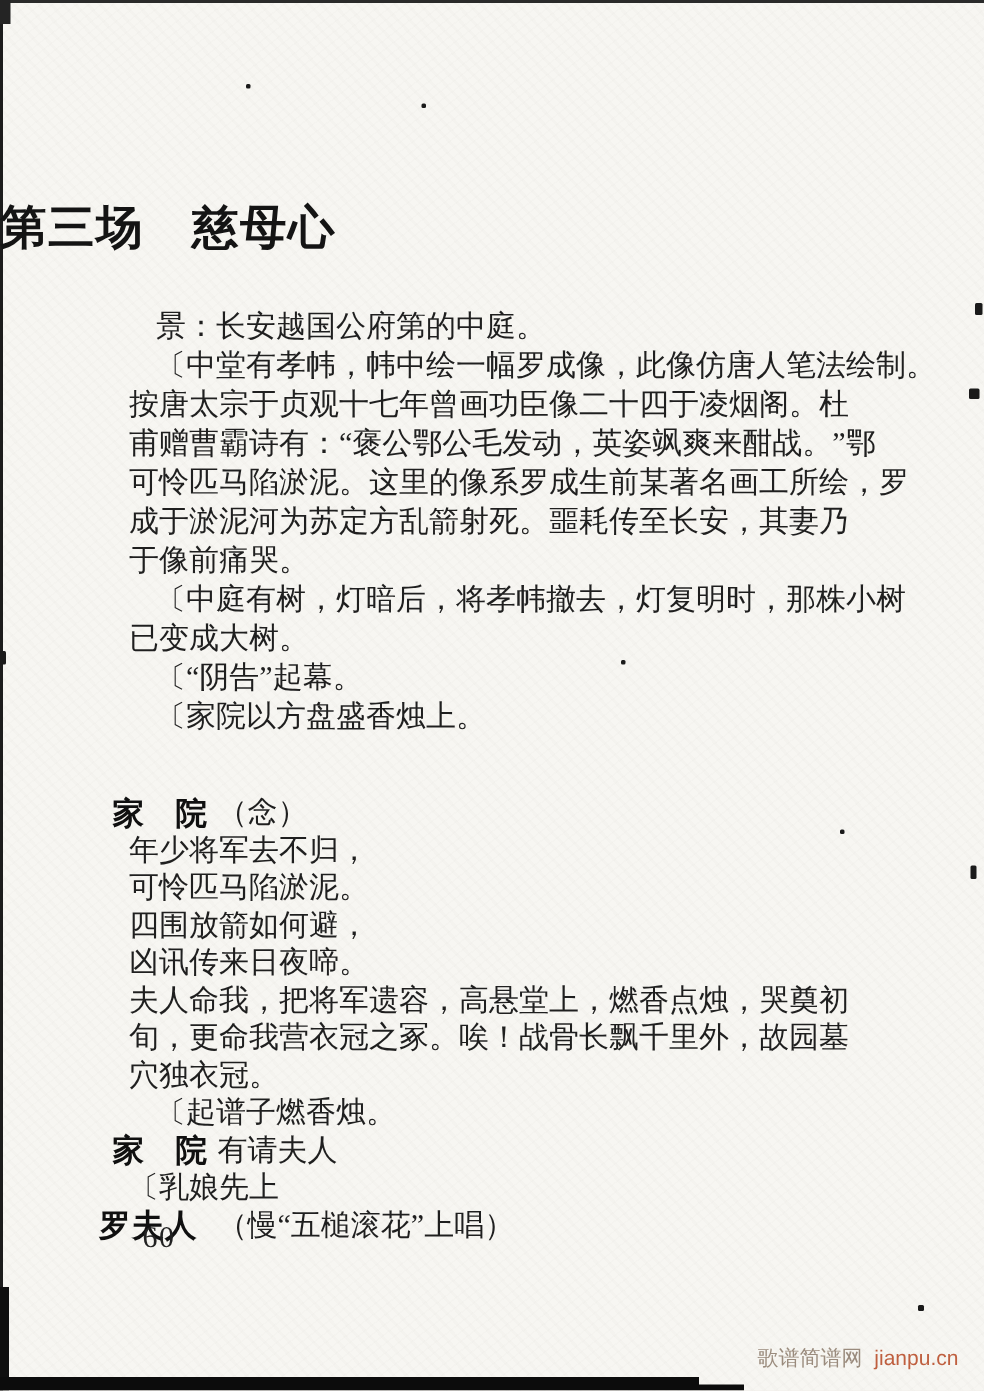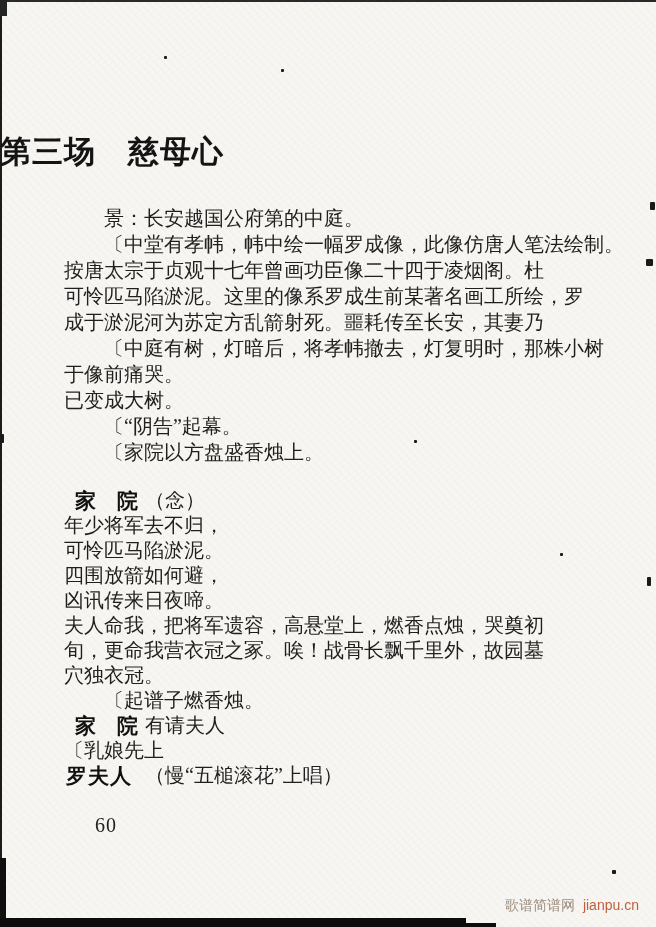--- a/index.html
+++ b/index.html
@@ -35,24 +35,24 @@
     font-size:31px;line-height:36px;
     letter-spacing:1px;
     color:#141414;
   }
   .stage-block{
     position:absolute;left:0;top:205px;width:656px;
     font-size:20px;line-height:26px;
   }
   .stage-block .ln{height:26px;white-space:nowrap;}
   .ind-a{padding-left:104px;}
-  .ind-b{padding-left:64px;}
+  .ind-b{padding-left:86px;}
 
   .dialogue-block{
-    position:absolute;left:0;top:488px;width:656px;
+    position:absolute;left:0;top:530px;width:656px;
     font-size:20px;line-height:25px;
   }
   .dialogue-block .ln{height:25px;white-space:nowrap;}
   .row{position:relative;height:25px;white-space:nowrap;}
   .row .txt{padding-left:145px;display:block;}
   .speaker{
     position:absolute;left:75px;top:0;
     font-family:"Liberation Sans", sans-serif;
     font-weight:bold;font-size:21px;color:#101010;
     letter-spacing:0;
@@ -92,24 +92,25 @@
   <div class="speck" style="left:0px;top:434px;width:4px;height:9px;"></div>
   <div class="speck" style="left:414px;top:440px;width:3px;height:3px;"></div>
   <div class="speck" style="left:560px;top:553px;width:3px;height:3px;"></div>
 
   <div class="title">第三场　慈母心</div>
 
   <div class="stage-block">
     <div class="ln ind-a">景：长安越国公府第的中庭。</div>
     <div class="ln ind-a">〔中堂有孝帏，帏中绘一幅罗成像，此像仿唐人笔法绘制。</div>
     <div class="ln ind-b">按唐太宗于贞观十七年曾画功臣像二十四于凌烟阁。杜</div>
+    <div class="ln ind-b">甫赠曹霸诗有：“褒公鄂公毛发动，英姿飒爽来酣战。”鄂</div>
     <div class="ln ind-b">可怜匹马陷淤泥。这里的像系罗成生前某著名画工所绘，罗</div>
     <div class="ln ind-b">成于淤泥河为苏定方乱箭射死。噩耗传至长安，其妻乃</div>
+    <div class="ln ind-b">于像前痛哭。</div>
     <div class="ln ind-a">〔中庭有树，灯暗后，将孝帏撤去，灯复明时，那株小树</div>
-    <div class="ln ind-b">于像前痛哭。</div>
     <div class="ln ind-b">已变成大树。</div>
     <div class="ln ind-a">〔“阴告”起幕。</div>
     <div class="ln ind-a">〔家院以方盘盛香烛上。</div>
   </div>
 
   <div class="dialogue-block">
     <div class="row">
       <span class="speaker">家　院</span>
       <span class="txt">（念）</span>
     </div>

